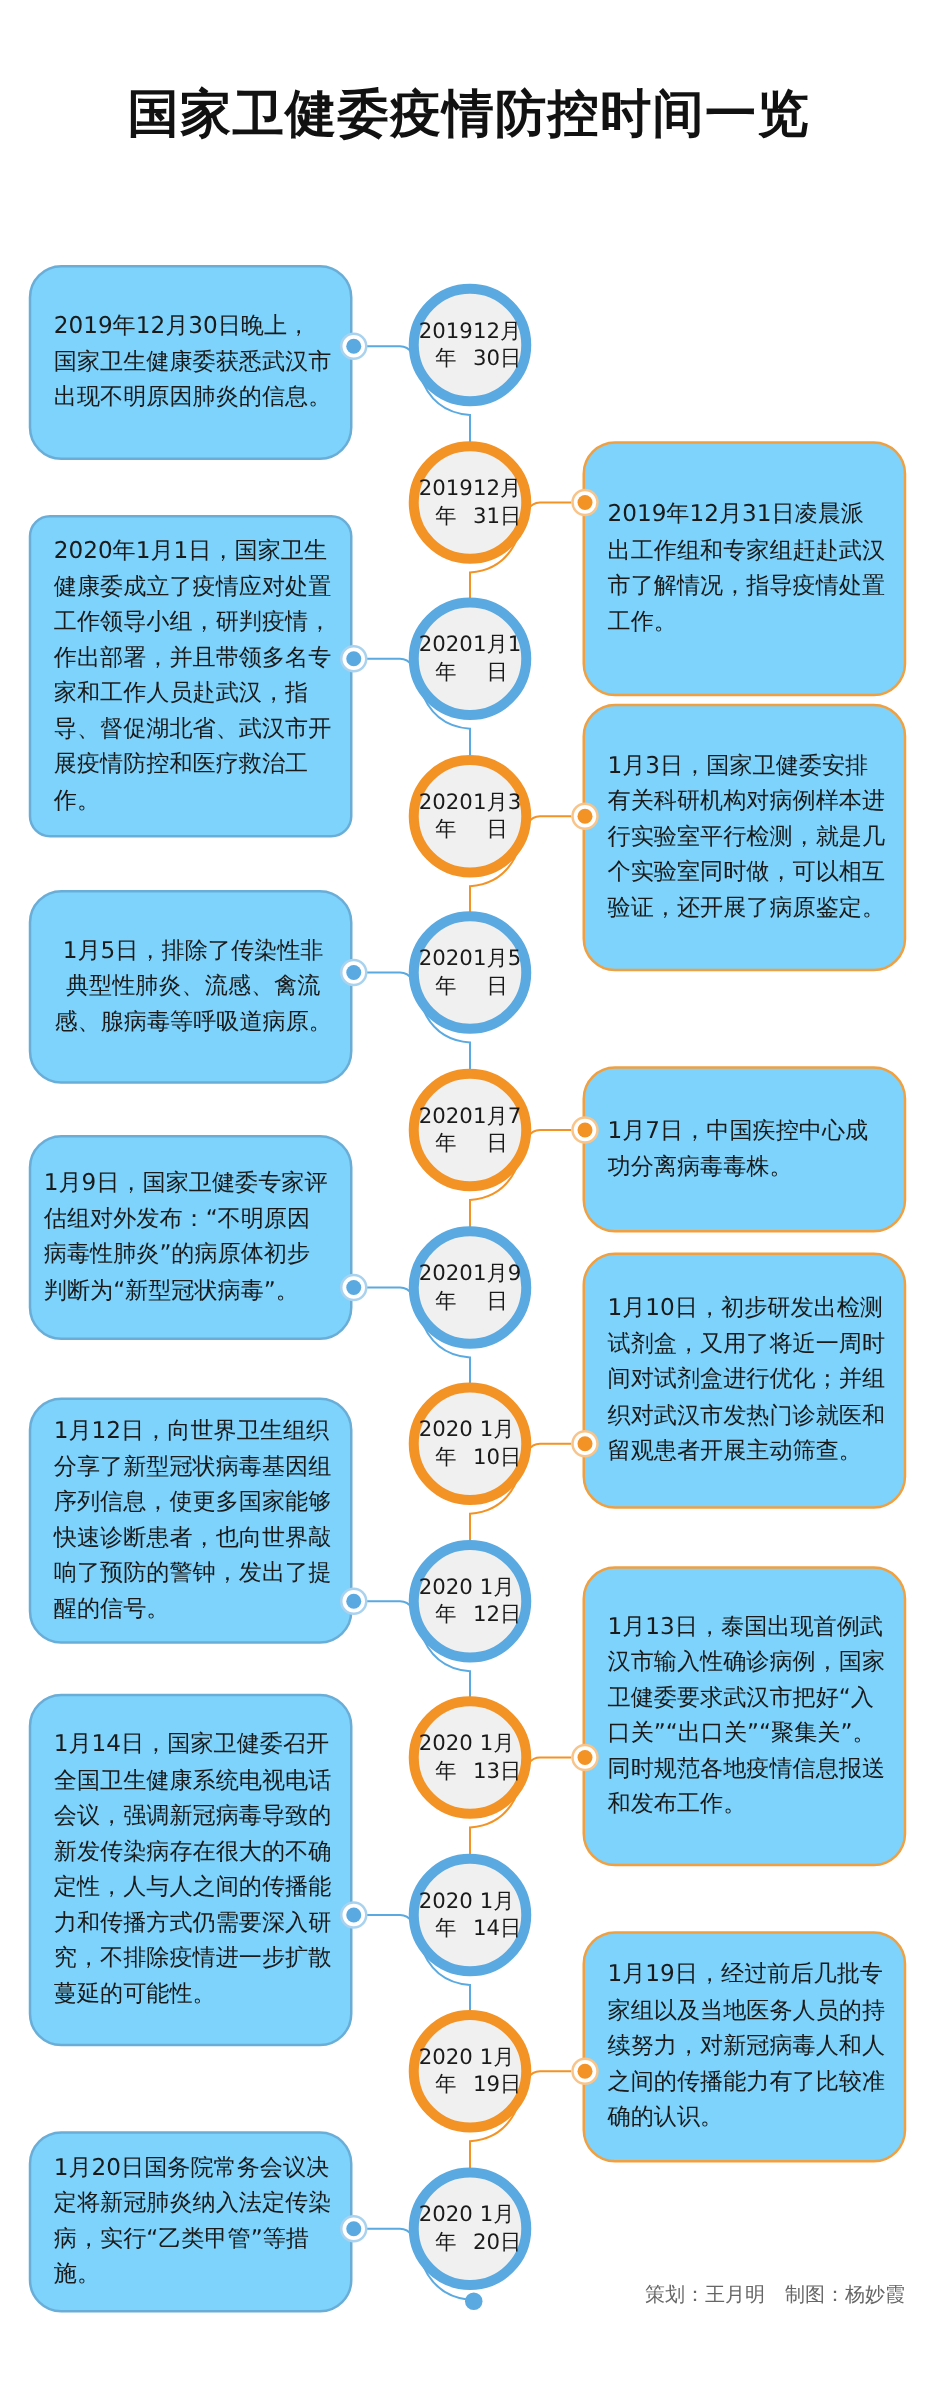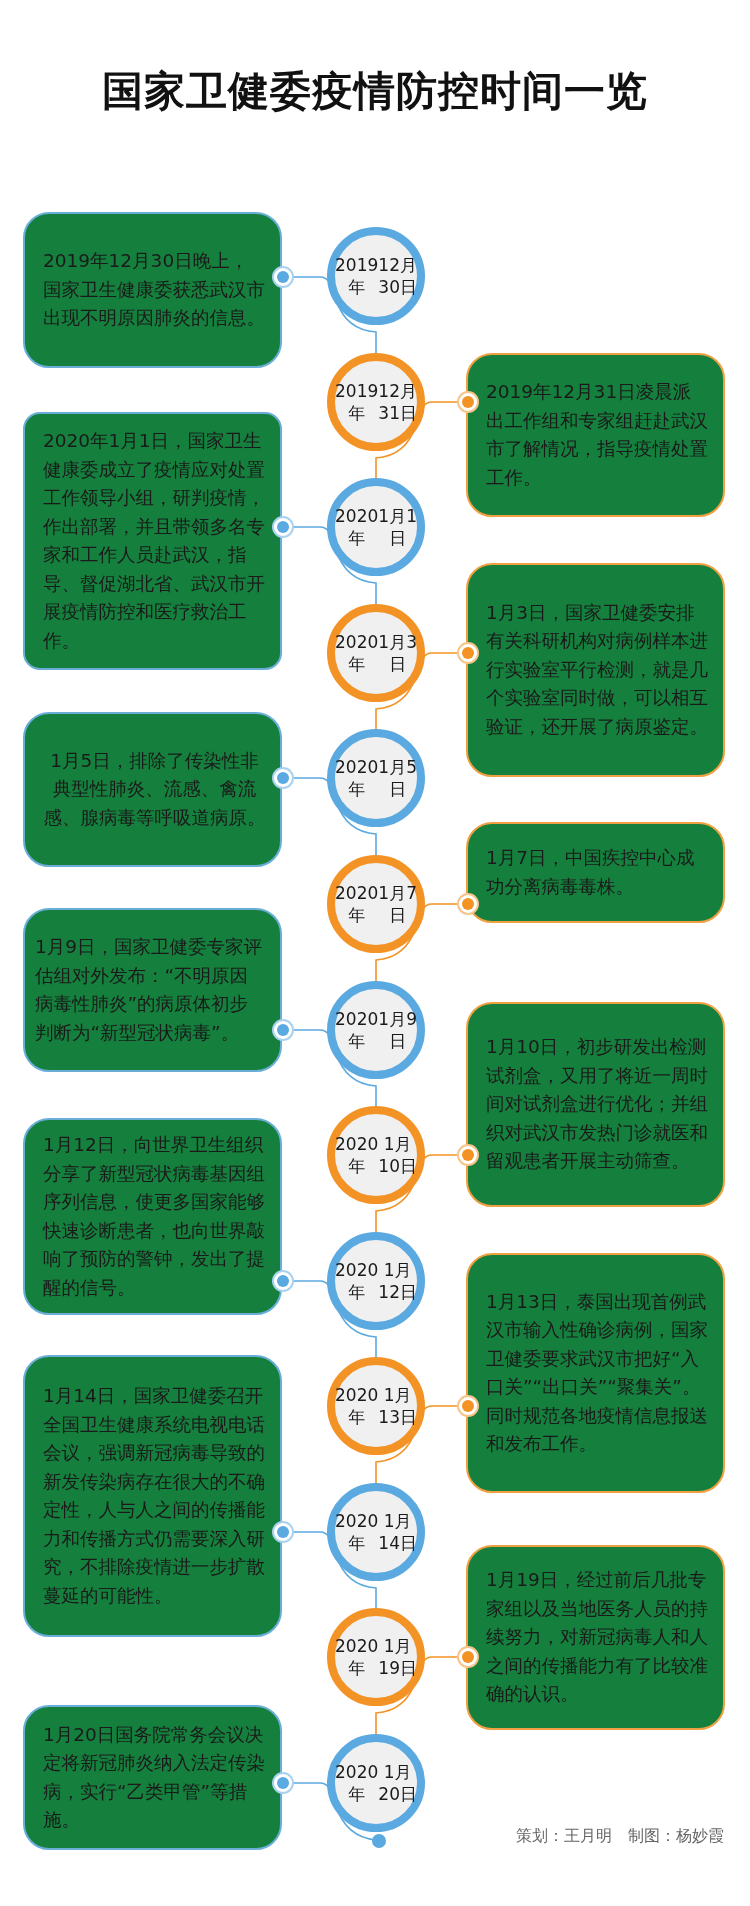--- a/index.html
+++ b/index.html
@@ -6,21 +6,21 @@
   html, body { width: 750px; height: 1906px; background: #ffffff; overflow: hidden; }
   body { position: relative; font-family: "DejaVu Sans", "Liberation Sans", sans-serif; color: #1a1a1a; }
   .title {
     position: absolute; left: 0; top: 64px; width: 750px; text-align: center;
     font-family: "DejaVu Serif", "Liberation Serif", serif;
     font-weight: bold; font-size: 41px; letter-spacing: 1px; color: #111;
   }
   svg.lines { position: absolute; left: 0; top: 0; width: 750px; height: 1906px; }
   .box {
     position: absolute; width: 259px; border: 2px solid; border-radius: 26px;
-    background: #15803d; padding: 0 14px 0 18px;
+    background: #7dd3fc; padding: 0 14px 0 18px;
     font-size: 18.5px; line-height: 28.5px; color: #1a1a1a;
     display: flex; align-items: center;
   }
   .box.blue { border-color: #6aaed8; }
   .box.orange { border-color: #f0a040; }
   .box.left { left: 23px; }
   .box.right { left: 466px; }
   .box .txt { width: 100%; }
   .node {
     position: absolute; width: 98px; height: 98px; border-radius: 50%;
@@ -78,33 +78,33 @@
 
     <path d="M457 1657 H432 Q420 1657 416 1680 Q406 1711 376 1713 V1735" stroke="#f39325"></path>
 
     <path d="M293 1783 H320 Q332 1783 336 1806 Q346 1837 376 1840" stroke="#5aa9e0"></path>
   </g>
 </svg>
 
 <div class="box left blue" style="top:212px;height:156px;">
   <div class="txt">2019年12月30日晚上，国家卫生健康委获悉武汉市出现不明原因肺炎的信息。</div>
 </div>
-<div class="box right orange" style="top:353px;height:164px;">
+<div class="box right orange" style="top:353px;height:204px;">
   <div class="txt">2019年12月31日凌晨派出工作组和专家组赶赴武汉市了解情况，指导疫情处置工作。</div>
 </div>
 <div class="box left blue" style="top:412px;height:258px;border-radius:17px;">
   <div class="txt">2020年1月1日，国家卫生健康委成立了疫情应对处置工作领导小组，研判疫情，作出部署，并且带领多名专家和工作人员赴武汉，指导、督促湖北省、武汉市开展疫情防控和医疗救治工作。</div>
 </div>
 <div class="box right orange" style="top:563px;height:214px;">
   <div class="txt">1月3日，国家卫健委安排有关科研机构对病例样本进行实验室平行检测，就是几个实验室同时做，可以相互验证，还开展了病原鉴定。</div>
 </div>
 <div class="box left blue" style="top:712px;height:155px;text-align:center;">
   <div class="txt">1月5日，排除了传染性非典型性肺炎、流感、禽流感、腺病毒等呼吸道病原。</div>
 </div>
-<div class="box right orange" style="top:822px;height:101px;">
+<div class="box right orange" style="top:853px;height:133px;">
   <div class="txt">1月7日，中国疾控中心成功分离病毒毒株。</div>
 </div>
 <div class="box left blue" style="top:908px;height:164px;padding-left:10px;">
   <div class="txt">1月9日，国家卫健委专家评估组对外发布：“不明原因病毒性肺炎”的病原体初步判断为“新型冠状病毒”。</div>
 </div>
 <div class="box right orange" style="top:1002px;height:205px;">
   <div class="txt">1月10日，初步研发出检测试剂盒，又用了将近一周时间对试剂盒进行优化；并组织对武汉市发热门诊就医和留观患者开展主动筛查。</div>
 </div>
 <div class="box left blue" style="top:1118px;height:197px;">
   <div class="txt">1月12日，向世界卫生组织分享了新型冠状病毒基因组序列信息，使更多国家能够快速诊断患者，也向世界敲响了预防的警钟，发出了提醒的信号。</div>

